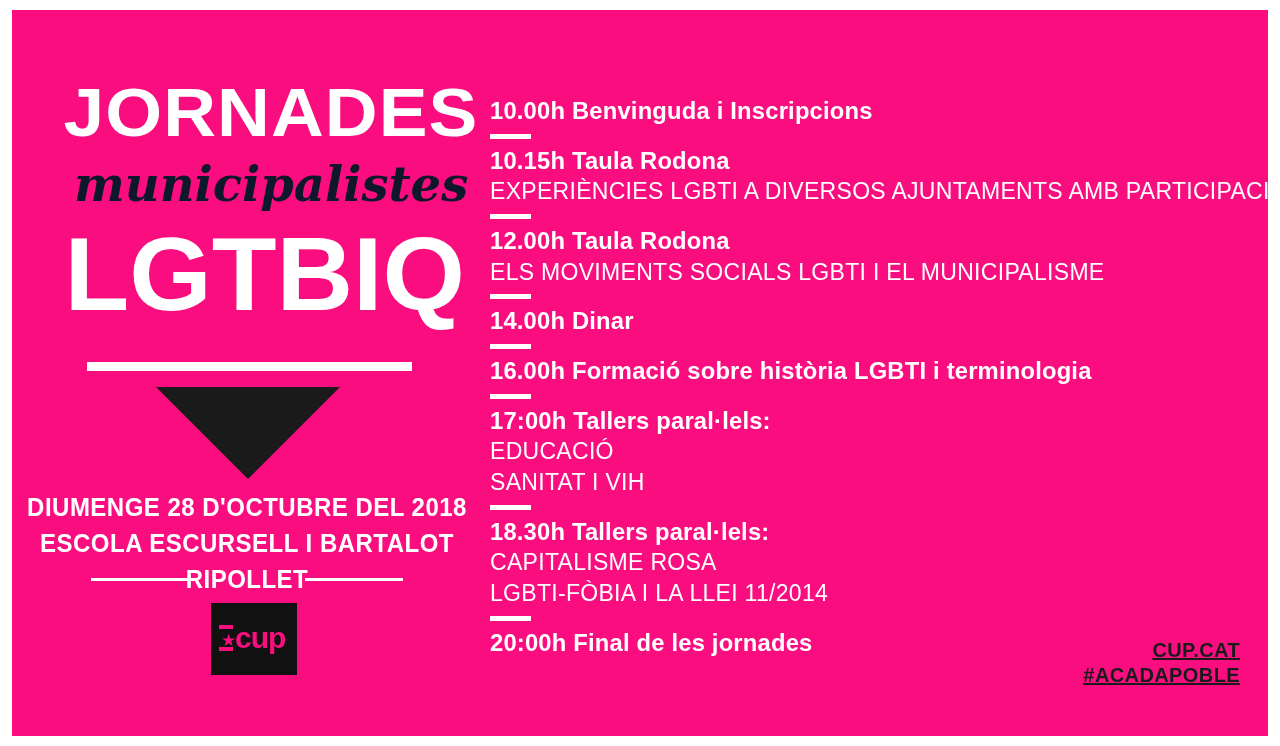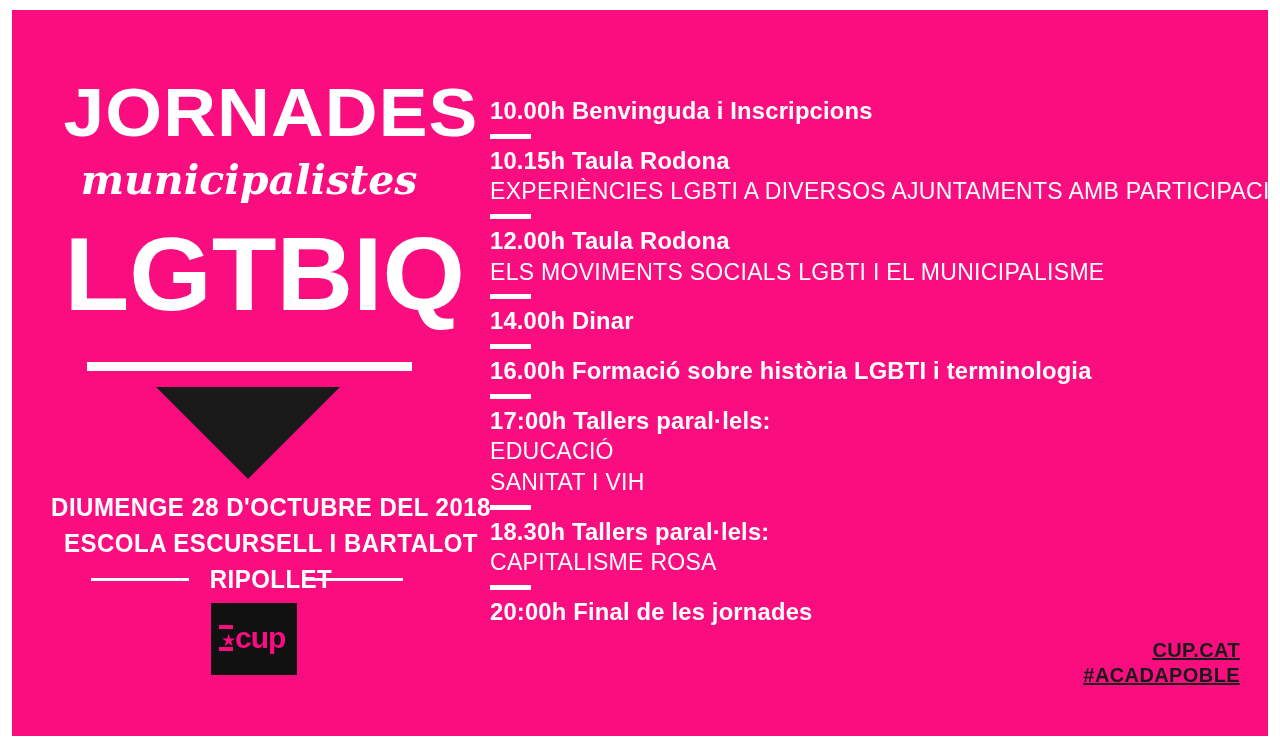--- a/index.html
+++ b/index.html
@@ -22,21 +22,20 @@
     background: #f90d7f;
     box-sizing: border-box;
   }
   
   .left-col {
     position: absolute;
     left: 0px;
     top: 0px;
     width: 470px;
     height: 726px;
-    padding-left: 24px;
   }
   .title-jornades {
     position: absolute;
     left: 62px;
     top: 68px;
     width: 350px;
     text-align: center;
     color: #ffffff;
     font-family: "Liberation Sans Narrow", "Liberation Sans", sans-serif;
     font-weight: bold;
@@ -45,25 +44,25 @@
     line-height: 1;
     transform: scaleX(1.06);
     transform-origin: center;
   }
   .title-municipalistes {
     position: absolute;
     left: 62px;
     top: 150px;
     width: 350px;
     text-align: center;
-    color: #ffffff;
+    color: #0f172a;
     font-family: "DejaVu Serif", serif;
     font-style: italic;
     font-weight: bold;
-    font-size: 41px;
+    font-size: 48px;
     line-height: 1;
   }
   .title-lgtbiq {
     position: absolute;
     left: 56px;
     top: 212px;
     width: 360px;
     text-align: center;
     color: #ffffff;
     font-family: "Liberation Sans Narrow", "Liberation Sans", sans-serif;
@@ -275,20 +274,21 @@
       <div class="slot-rule"></div>
       <div class="slot-head">17:00h Tallers paral·lels:</div>
       <div class="slot-sub">EDUCACIÓ</div>
       <div class="slot-sub">SANITAT I VIH</div>
     </div>
 
     <div class="slot">
       <div class="slot-rule"></div>
       <div class="slot-head">18.30h Tallers paral·lels:</div>
       <div class="slot-sub">CAPITALISME ROSA</div>
+      <div class="slot-sub">LGBTI-FÒBIA I LA LLEI 11/2014</div>
     </div>
 
     <div class="slot">
       <div class="slot-rule"></div>
       <div class="slot-head">20:00h Final de les jornades</div>
     </div>
 
   </div>
 
   <div class="footer-links">

